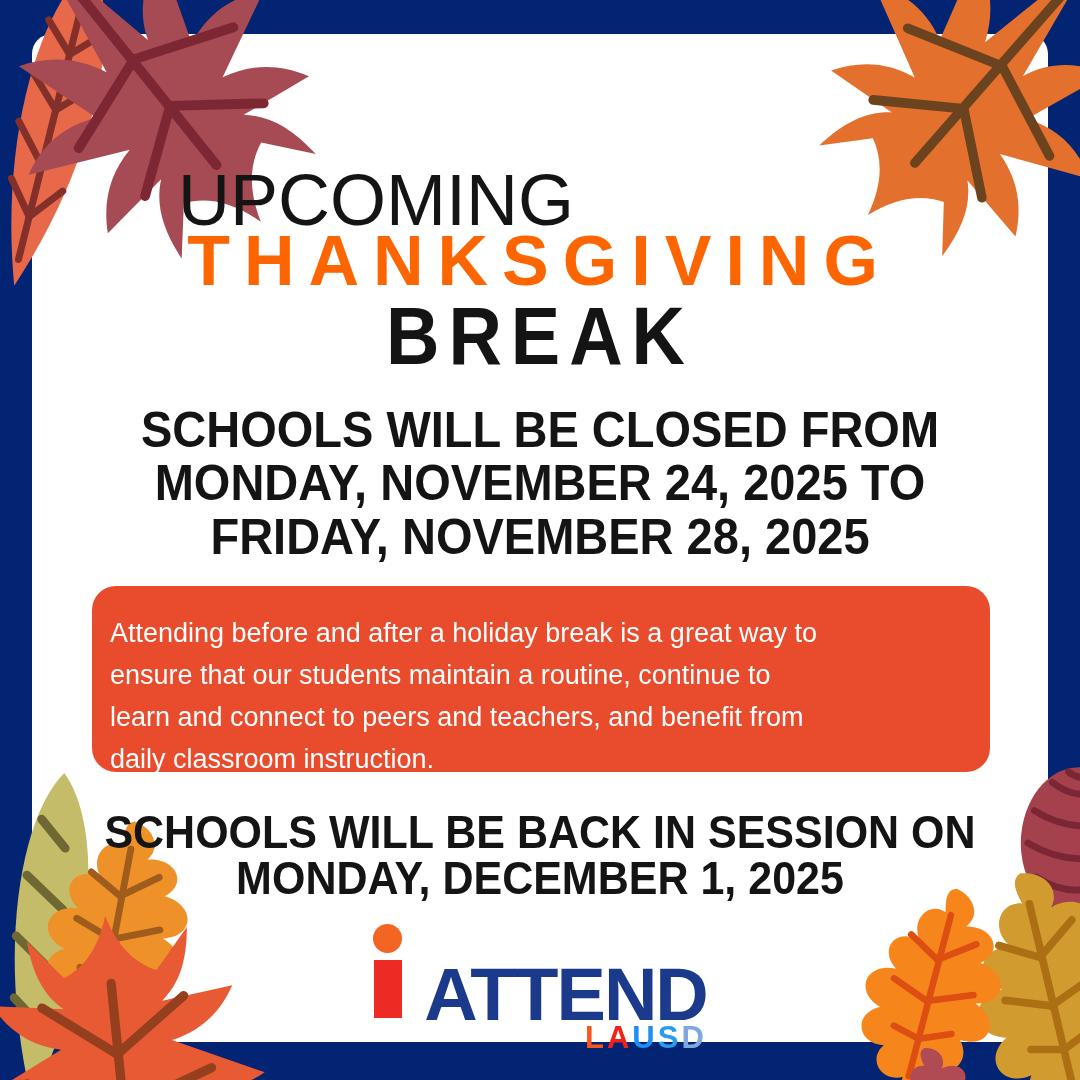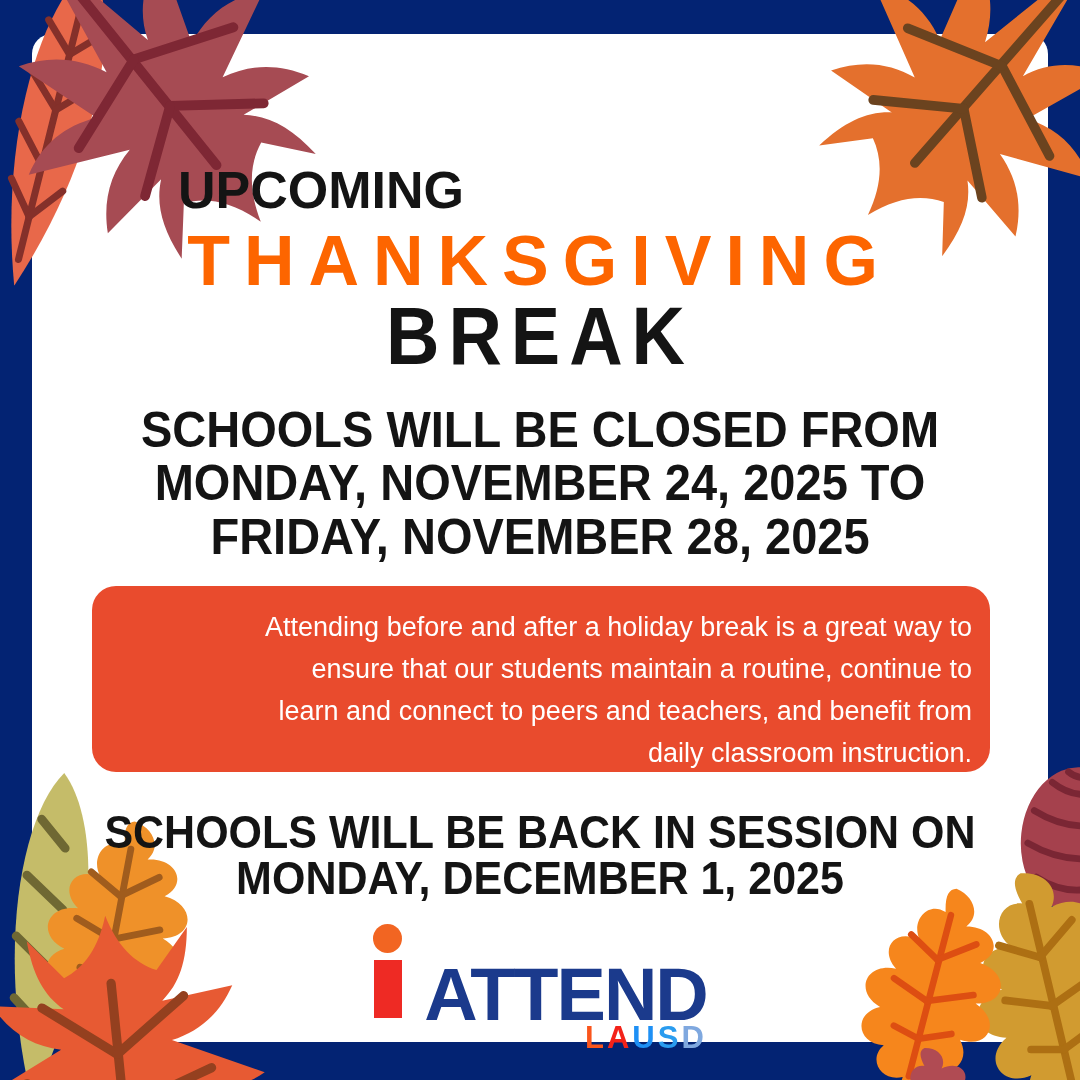--- a/index.html
+++ b/index.html
@@ -26,22 +26,22 @@
     z-index: 2;
     pointer-events: none;
   }
   .leaf svg { display: block; width: 100%; height: 100%; }
 
   .content { position: absolute; inset: 0; z-index: 3; }
 
   .kicker {
     position: absolute;
     left: 178px; top: 164px;
-    font-size: 52px;
-    font-weight: 700;
+    font-size: 72px;
+    font-weight: 400;
     color: #141414;
     letter-spacing: 0px;
     line-height: 1;
   }
 
   .h-orange {
     position: absolute;
     left: 0; right: 1px; top: 226px;
     text-align: center;
     font-size: 70px;
@@ -73,22 +73,22 @@
     white-space: pre-line;
     transform: scaleY(1.06);
   }
 
   .callout {
     position: absolute;
     left: 92px; top: 586px;
     width: 898px; height: 186px;
     box-sizing: border-box;
     border-radius: 24px;
-    padding: 20px 18px;
-    text-align: right;
+    padding: 26px 18px;
+    text-align: left;
     font-size: 27px;
     line-height: 1.56;
     white-space: pre-line;
   }
 
   .return-notice {
     position: absolute;
     left: 0; right: 0; top: 812px;
     text-align: center;
     font-size: 43px;

